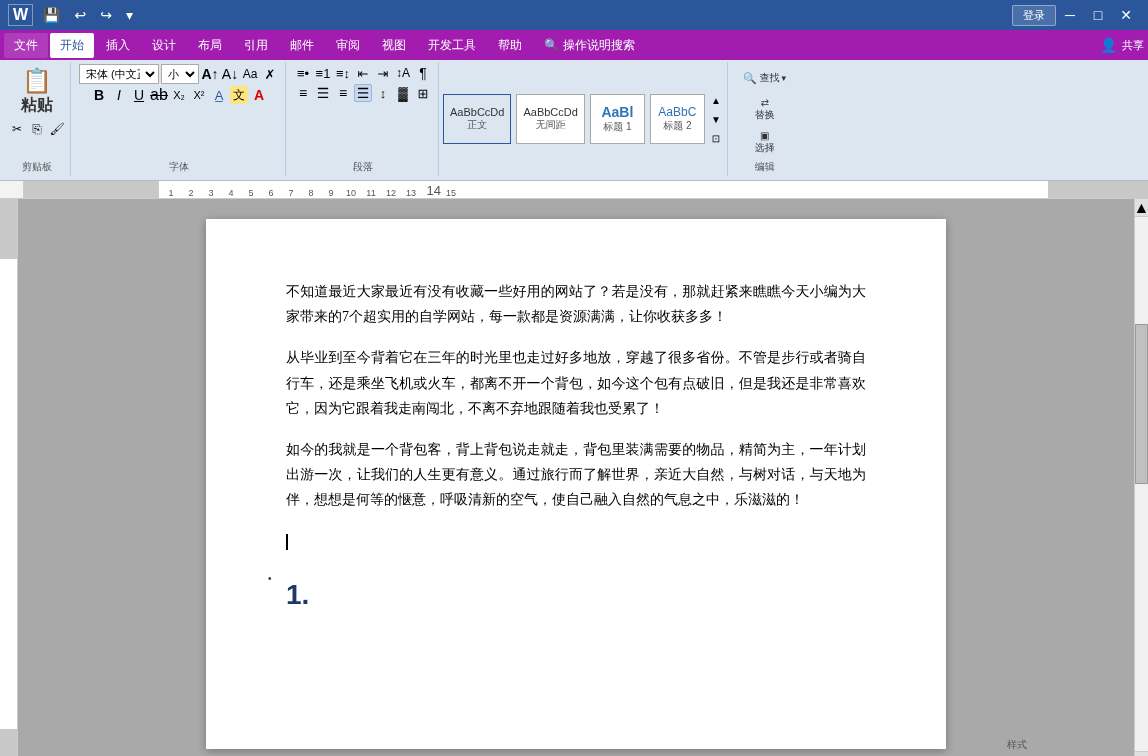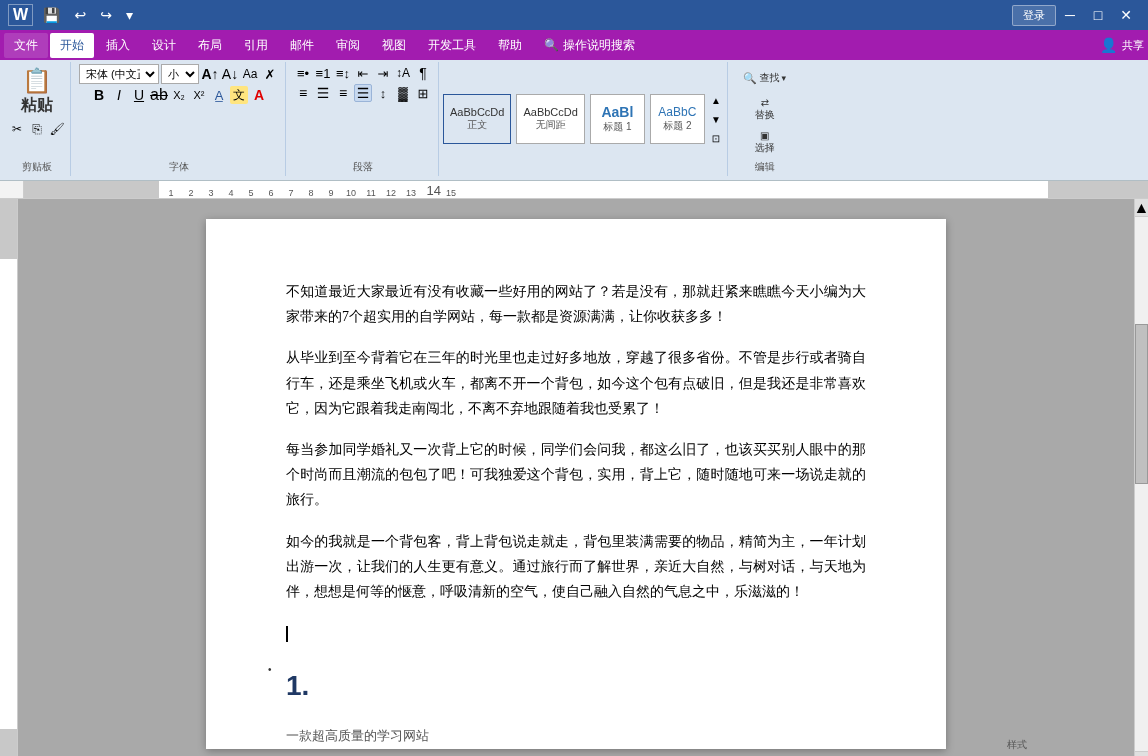--- a/index.html
+++ b/index.html
@@ -416,34 +416,32 @@
     <div style="background:#c8c8c8; height:40px;"></div>
   </div>
 
   <div class="scroll-area">
     <div class="page">
 
       <p>不知道最近大家最近有没有收藏一些好用的网站了？若是没有，那就赶紧来瞧瞧今天小编为大家带来的7个超实用的自学网站，每一款都是资源满满，让你收获多多！</p>
 
       <p>从毕业到至今背着它在三年的时光里也走过好多地放，穿越了很多省份。不管是步行或者骑自行车，还是乘坐飞机或火车，都离不开一个背包，如今这个包有点破旧，但是我还是非常喜欢它，因为它跟着我走南闯北，不离不弃地跟随着我也受累了！</p>
 
-      <p>每当参加同学婚礼又一次背上它的时候，同学们会问我，都这么旧了，也该买买别人眼中的那个时尚而且潮流的包包了吧！可我独爱这个背包，实用，背上它，随时随地可来一场说走就的旅行。</p>
 
       <p>如今的我就是一个背包客，背上背包说走就走，背包里装满需要的物品，精简为主，一年计划出游一次，让我们的人生更有意义。通过旅行而了解世界，亲近大自然，与树对话，与天地为伴，想想是何等的惬意，呼吸清新的空气，使自己融入自然的气息之中，乐滋滋的！</p>
 
       <p style="min-height:20px; margin-bottom:16px;">
         <span style="display:inline-block; width:2px; height:16px; background:black; vertical-align:middle; animation: blink 1s step-end infinite;"></span>
       </p>
 
       <div style="display:flex; align-items:baseline; margin-bottom:12px; position:relative;">
         <span style="font-size:10px; color:#333; margin-right:4px; position:absolute; left:-18px;">•</span>
         <span style="font-size:28px; font-weight:bold; color:#1f3864; margin-right:16px;">1.</span>
       </div>
 
-      <p style="font-size:13px; color:#555; margin-bottom:0;">一款超高质量的学习网站</p>
 
     </div>
   </div>
 
   <div style="width:14px; background:#f0f0f0; border-left:1px solid #ccc; display:flex; flex-direction:column;">
     <div style="height:18px; display:flex; align-items:center; justify-content:center; cursor:pointer; background:#e0e0e0; border-bottom:1px solid #ccc;">▲</div>
     <div style="flex:1; position:relative;">
       <div style="position:absolute; top:20%; width:100%; height:30%; background:#c0c0c0; border:1px solid #999;"></div>
     </div>
     <div style="height:18px; display:flex; align-items:center; justify-content:center; cursor:pointer; background:#e0e0e0; border-top:1px solid #ccc;">▼</div>

